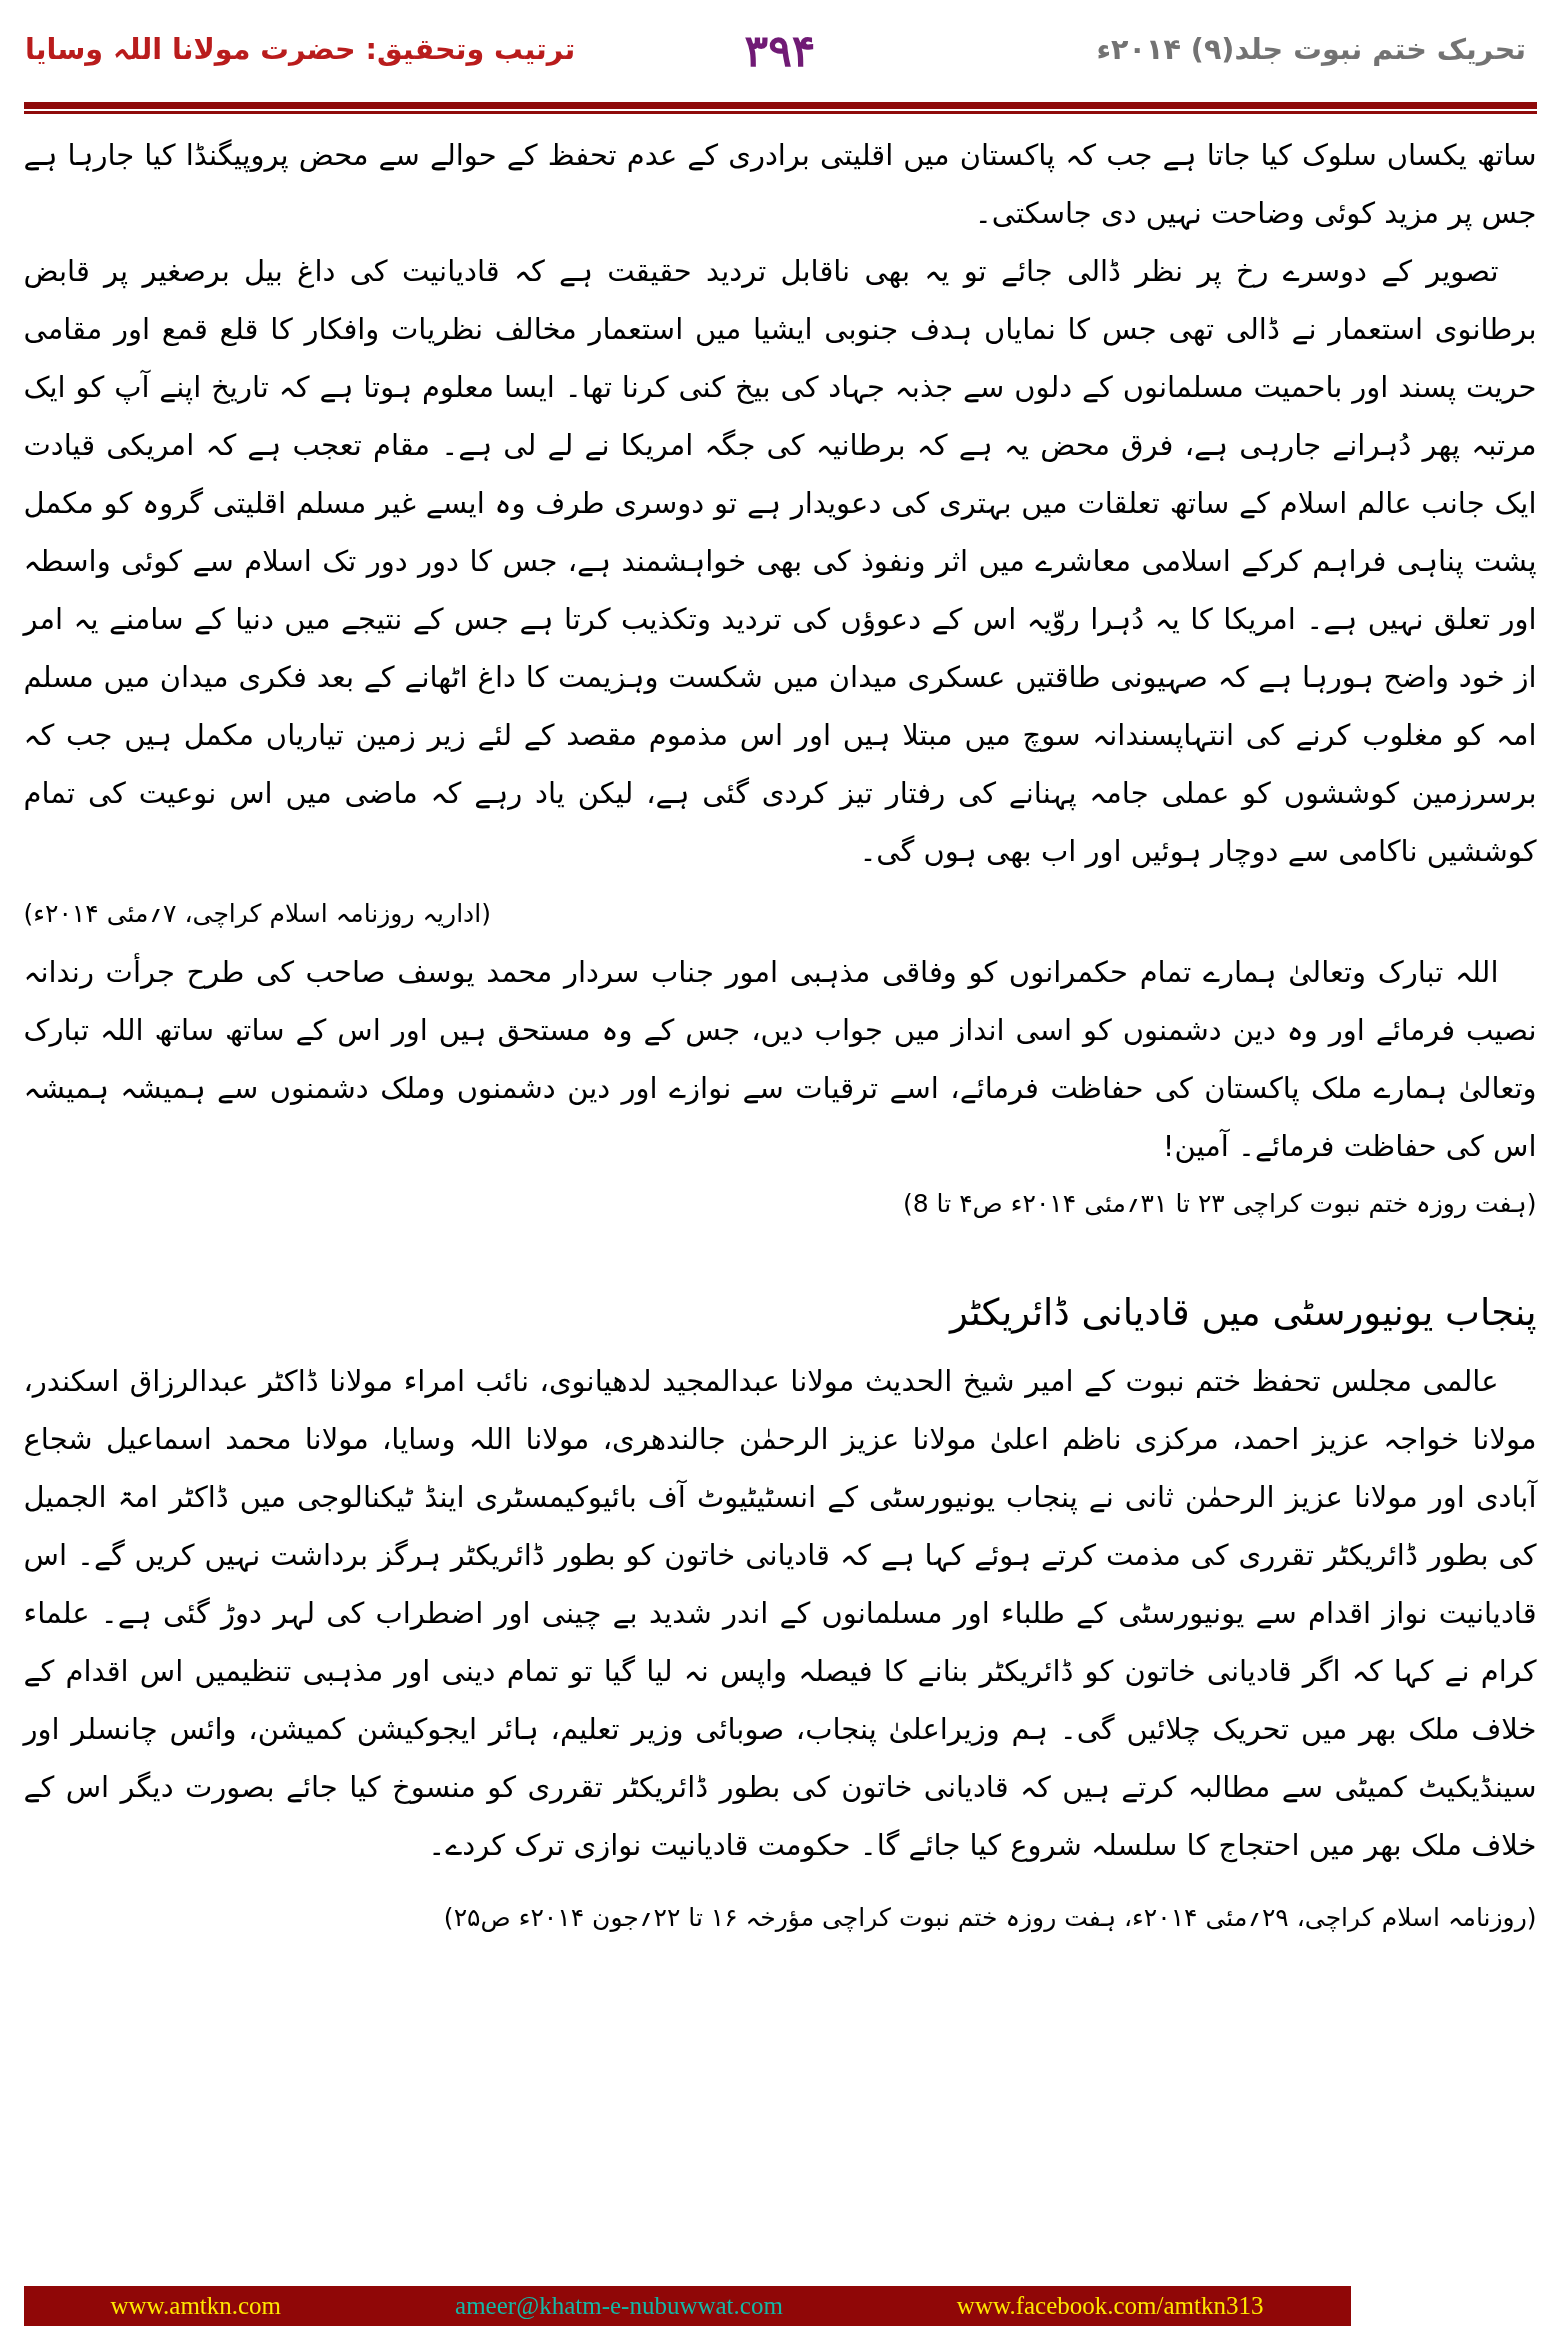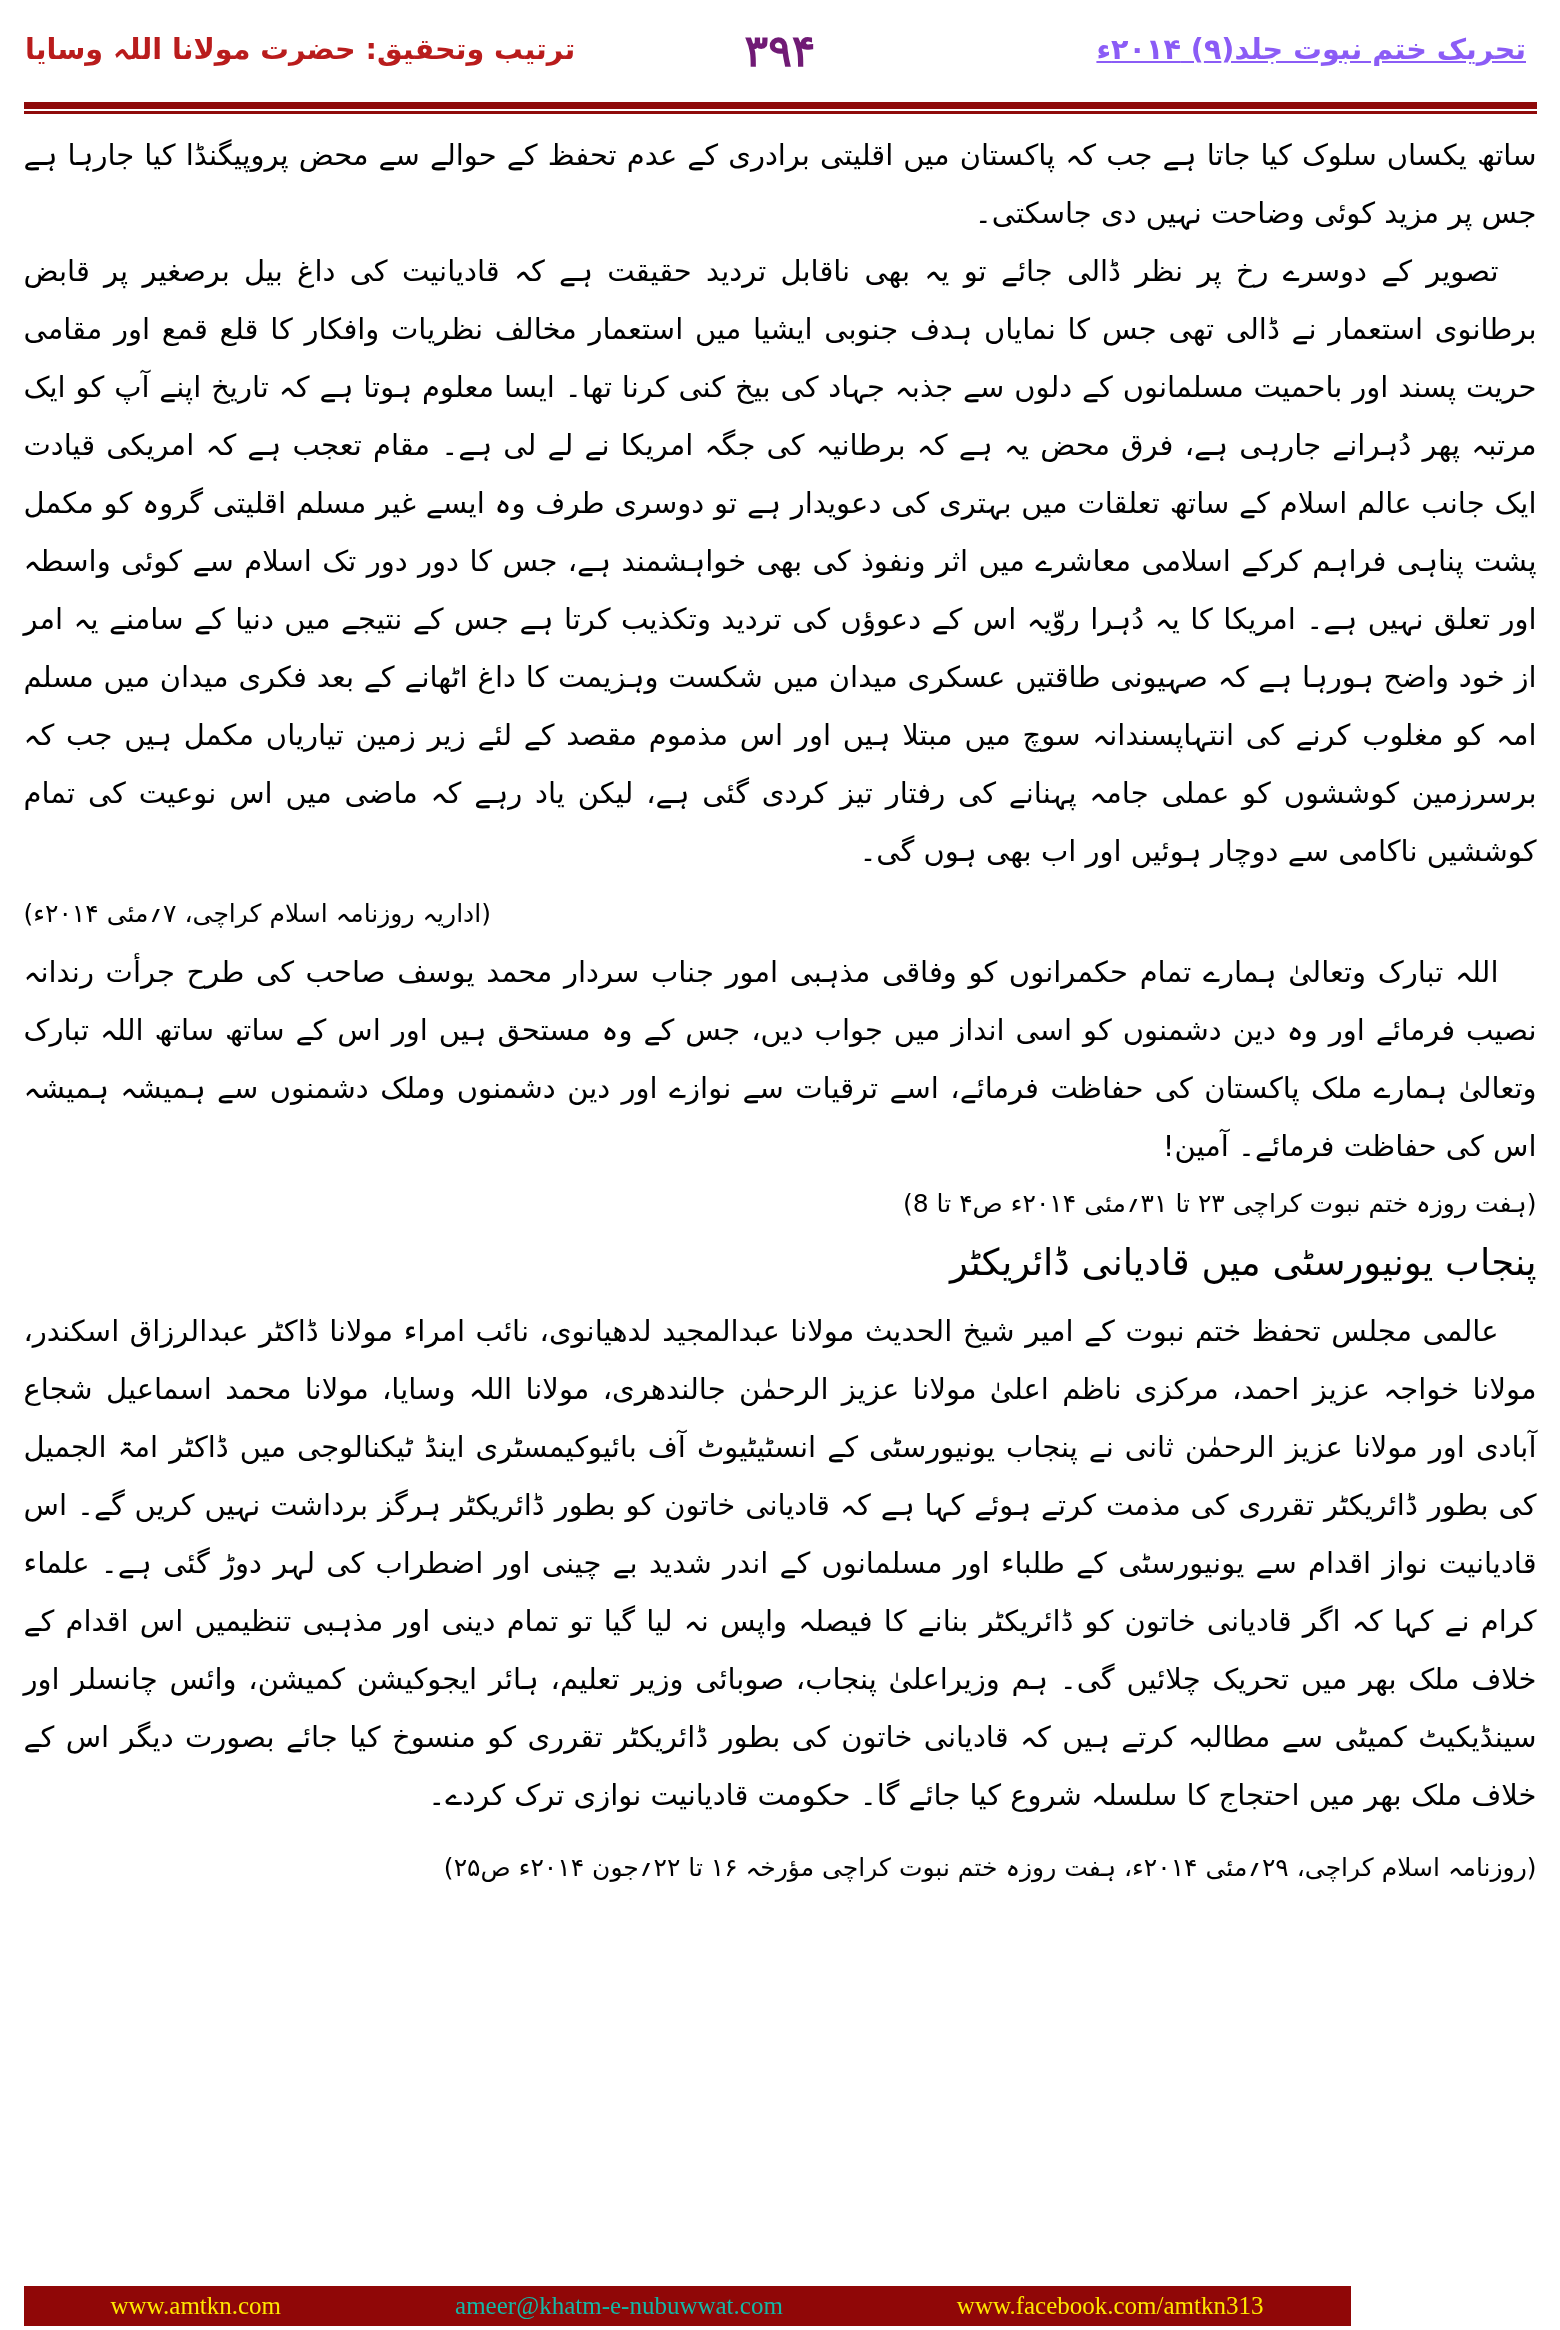--- a/index.html
+++ b/index.html
@@ -1,29 +1,29 @@
 <!DOCTYPE html>
 <html style="font-size:13.4px"><head>
 <meta charset="utf-8">
 <style>
   html, body { margin: 0; padding: 0; background: #ffffff; }
   body { width: 1560px; height: 2330px; position: relative; overflow: hidden;
          font-family: "DejaVu Sans", sans-serif; color: #000; }
   .header { position: absolute; left: 0; top: 0; width: 1560px; height: 101px; }
-  .hdr-right { position: absolute; right: 34px; top: 32px; color: #8b5cf6; font-size: 28.6px; font-weight: bold; direction: rtl; white-space: nowrap; text-decoration: underline; }
+  .hdr-right { position: absolute; right: 34px; top: 32px; color: #737373; font-size: 28.6px; font-weight: bold; direction: rtl; white-space: nowrap; }
   .hdr-left { position: absolute; left: 25px; top: 32px; color: #b91c1c; font-size: 28.6px; font-weight: bold; direction: rtl; white-space: nowrap; text-align: right; }
   .hdr-page { position: absolute; left: 0; width: 1560px; top: 25px; text-align: center; color: #701a75; font-size: 44px; font-weight: bold; font-family: "DejaVu Serif", serif; }
   .rule-thick { position: absolute; left: 23.5px; width: 1513px; top: 102px; height: 6.7px; background: #8f0a0a; }
   .rule-thin { position: absolute; left: 23.5px; width: 1513px; top: 111px; height: 2.5px; background: #8f0a0a; }
   .content { position: absolute; left: 23.5px; width: 1513px; top: 126px; direction: rtl; text-align: justify; font-size: 29px; line-height: 58px; font-weight: normal; }
   .content p { margin: 0; }
   .indent { text-indent: 38px; }
   .cite-line { display: flex; direction: rtl; justify-content: space-between; }
   .citation { direction: rtl; font-size: 25px; margin-top: 5px; }
-  .heading { font-size: 37px; margin-bottom: 10px; line-height: 59px; }
+  .heading { font-size: 37px; margin-top: 50px; margin-bottom: 10px; line-height: 59px; }
   .footer { position: absolute; left: 23.5px; width: 1327px; top: 2286px; height: 40px; background: #900707; display: flex; align-items: center; justify-content: space-around; font-family: "Liberation Serif", serif; font-size: 25px; }
   .f-yellow { color: #ffe800; }
   .f-white { color: #14b8a6; }
 </style>
 </head>
 <body>
 
 <div class="header">
   <div class="hdr-right">تحریک ختم نبوت جلد(۹) ۲۰۱۴ء</div>
   <div class="hdr-page">۳۹۴</div>

